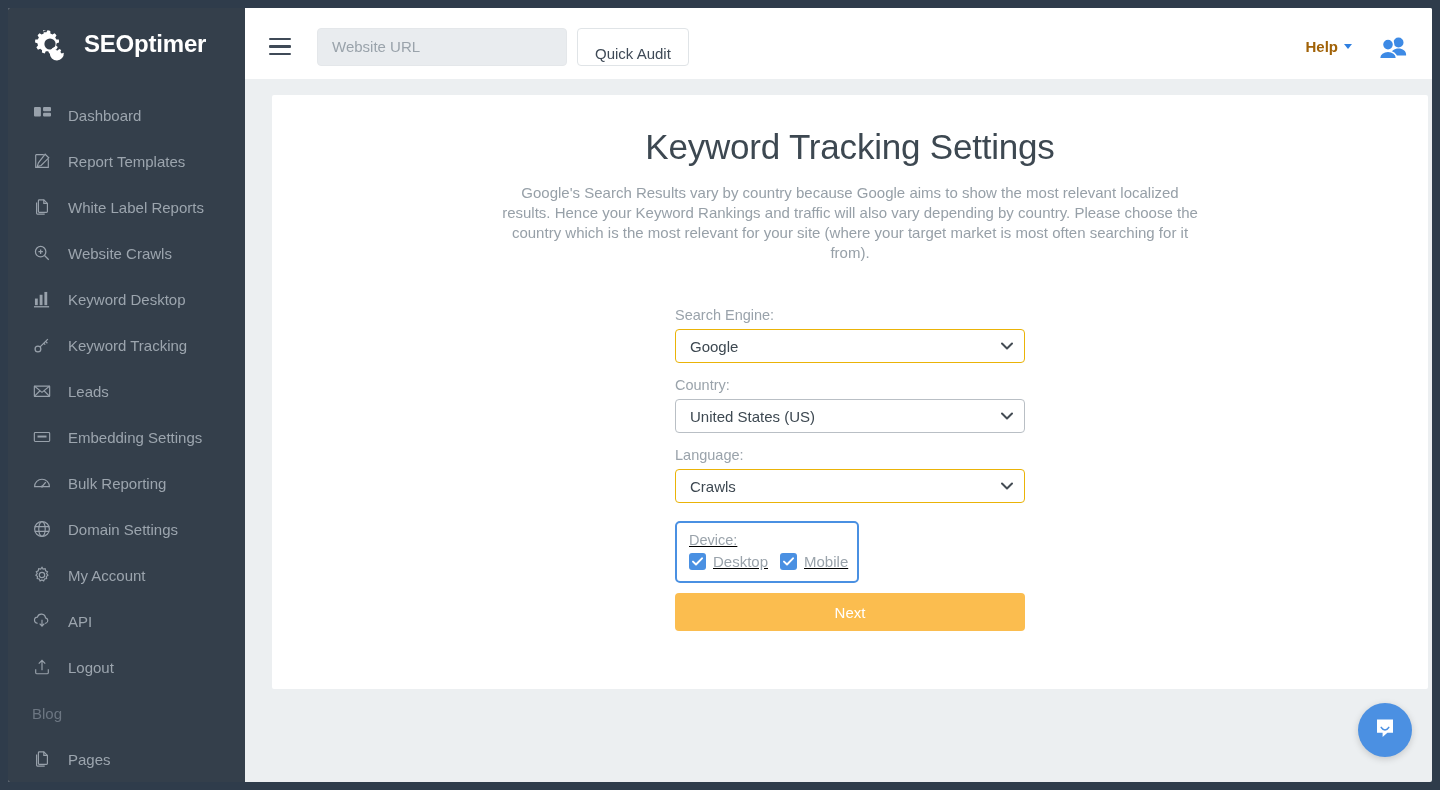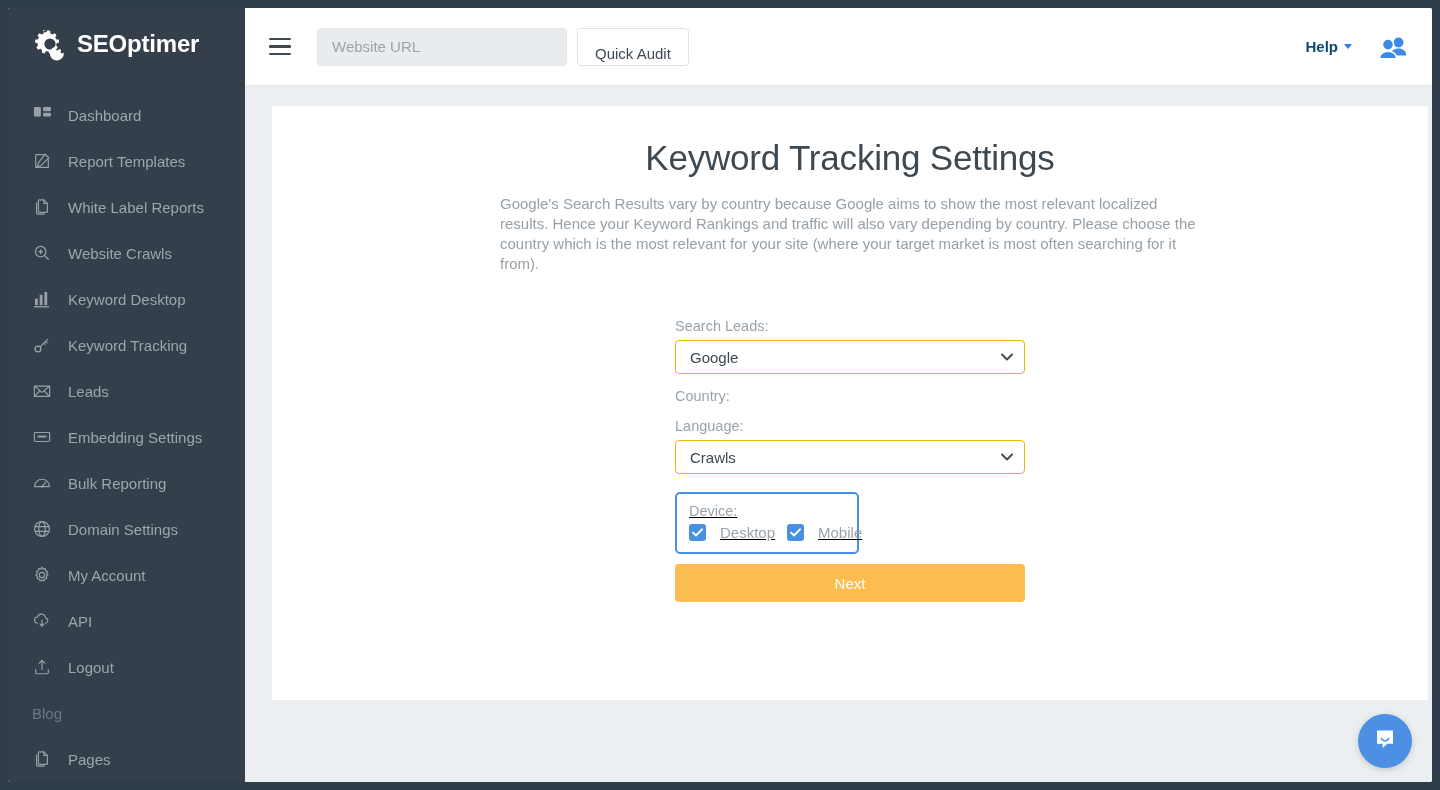--- a/index.html
+++ b/index.html
@@ -26,21 +26,21 @@
     left: 0; top: 0;
     width: 237px; height: 774px;
     background: #343f4b;
     overflow: hidden;
   }
   .brand {
     height: 72px;
     display: flex;
     align-items: center;
     padding-left: 24px;
-    gap: 9px;
+    gap: 16px;
   }
   .brand-logo { width: 36px; height: 36px; flex: none; }
   .brand-name {
     color: #ffffff;
     font-size: 24px;
     font-weight: bold;
     letter-spacing: -0.2px;
   }
   .nav { padding-top: 12px; }
   .nav-item {
@@ -119,40 +119,40 @@
     cursor: pointer;
     font-family: "Liberation Sans", sans-serif;
   }
   .topbar-right {
     margin-left: auto;
     display: flex;
     align-items: center;
     gap: 26px;
   }
   .help-link {
-    color: #0c4a6e;
+    color: #a16207;
     font-size: 15px;
     font-weight: bold;
     cursor: pointer;
     display: flex;
     align-items: center;
     gap: 6px;
   }
   .caret {
     width: 0; height: 0;
     border-left: 4.5px solid transparent;
     border-right: 4.5px solid transparent;
     border-top: 5px solid #2f7fe0;
   }
   .users-icon { cursor: pointer; color: #3d8ae5; display:flex; }
 
   
   .main {
     position: absolute;
-    left: 237px; top: 82px;
+    left: 237px; top: 71px;
     width: 1187px; height: 696px;
     background: #eceff1;
     overflow: hidden;
   }
   .card {
     position: absolute;
     left: 27px; top: 16px;
     width: 1156px; height: 594px;
     background: #ffffff;
     border-radius: 2px;
@@ -162,20 +162,21 @@
     font-size: 35px;
     color: #3d4851;
     font-weight: normal;
     margin: 0;
     padding-top: 32px;
     letter-spacing: -0.2px;
   }
   .page-desc {
     margin: 16px auto 0;
     width: 700px;
+    text-align: center;
     font-size: 15px;
     line-height: 20px;
     color: #97a0a8;
   }
 
   .form {
     width: 350px;
     margin: 44px auto 0;
   }
   .field { margin-bottom: 14px; }
@@ -224,21 +225,21 @@
     margin-bottom: 5px;
   }
   .device-row {
     display: flex;
     align-items: center;
     gap: 12px;
   }
   .chk-item {
     display: flex;
     align-items: center;
-    gap: 14px;
+    gap: 7px;
     cursor: pointer;
   }
   .chk {
     width: 17px; height: 17px;
     border-radius: 3px;
     background: #4a90e2;
     display: flex;
     align-items: center;
     justify-content: center;
     flex: none;
@@ -470,33 +471,41 @@
   </div>
 
   <div class="main">
     <div class="card">
       <h1 class="page-title">Keyword Tracking Settings</h1>
       <p class="page-desc">Google's Search Results vary by country because Google aims to show the most relevant localized results. Hence your Keyword Rankings and traffic will also vary depending by country. Please choose the country which is the most relevant for your site (where your target market is most often searching for it from).</p>
 
       <div class="form">
 
         <div class="field">
-          <label class="field-label">Search Leads:</label>
+          <label class="field-label">Search Engine:</label>
           <div class="select-wrap">
             <div class="select-box">Google</div>
             <span class="chev">
               <svg width="12" height="8" viewBox="0 0 12 8" fill="none" stroke="currentColor" stroke-width="2" stroke-linecap="round" stroke-linejoin="round">
                   <path d="M1 1.5L6 6.5 11 1.5"></path>
                 </svg>
             </span>
           </div>
         </div>
 
         <div class="field">
           <label class="field-label">Country:</label>
+          <div class="select-wrap">
+            <div class="select-box focused">United States (US)</div>
+            <span class="chev">
+              <svg width="12" height="8" viewBox="0 0 12 8" fill="none" stroke="currentColor" stroke-width="2" stroke-linecap="round" stroke-linejoin="round">
+                  <path d="M1 1.5L6 6.5 11 1.5"></path>
+                </svg>
+            </span>
+          </div>
         </div>
 
         <div class="field">
           <label class="field-label">Language:</label>
           <div class="select-wrap">
             <div class="select-box">Crawls</div>
             <span class="chev">
               <svg width="12" height="8" viewBox="0 0 12 8" fill="none" stroke="currentColor" stroke-width="2" stroke-linecap="round" stroke-linejoin="round">
                   <path d="M1 1.5L6 6.5 11 1.5"></path>
                 </svg>

